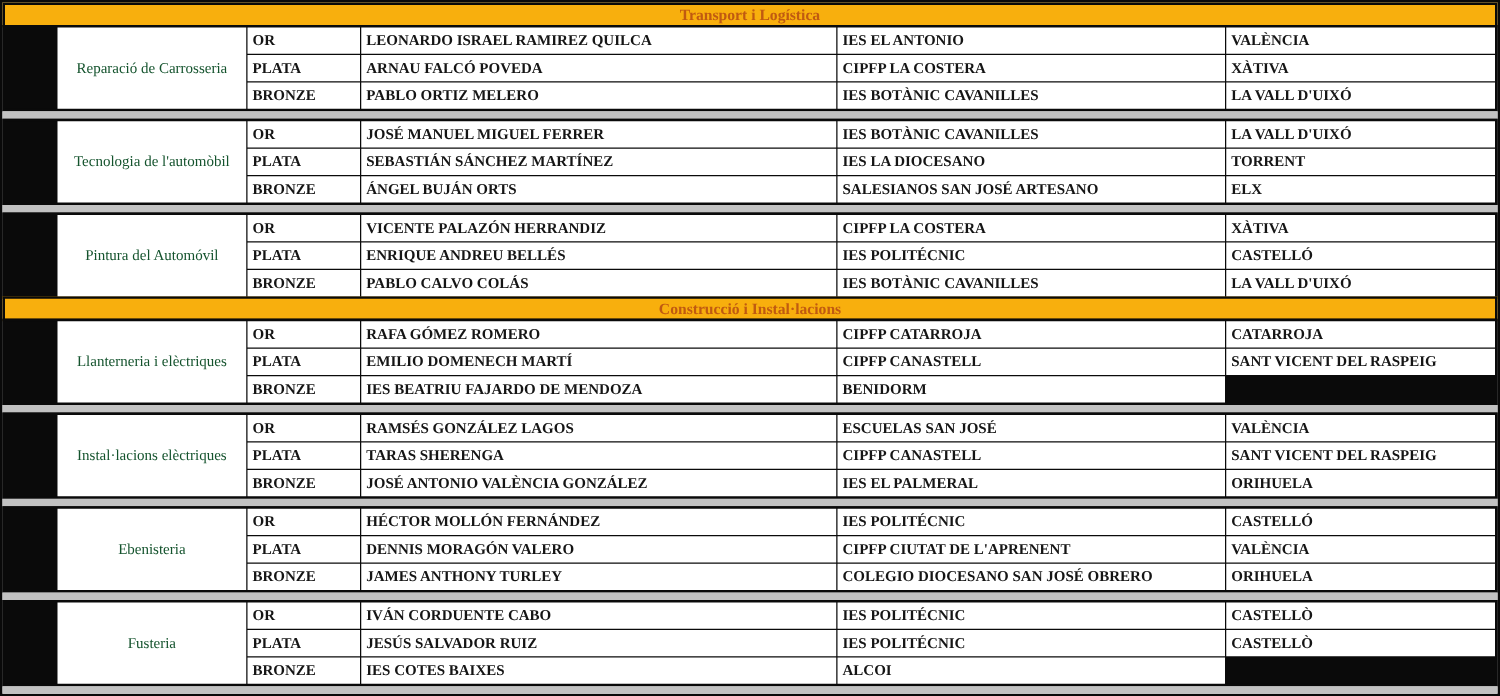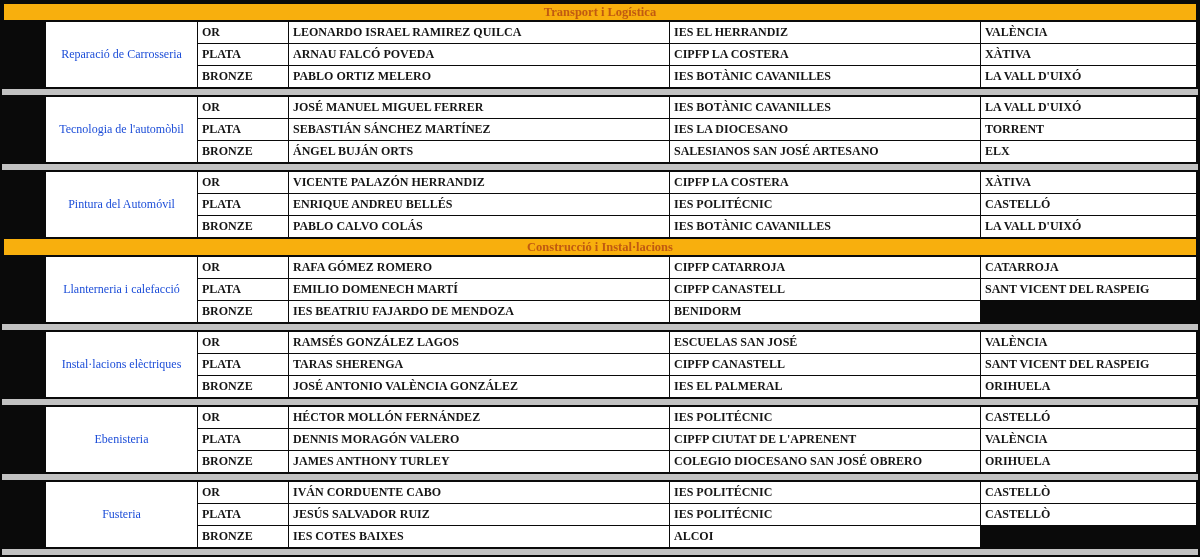--- a/index.html
+++ b/index.html
@@ -51,21 +51,21 @@
     line-height: 21px;
     white-space: nowrap;
     overflow: hidden;
   }
   .specialty {
     grid-row: 1 / span 3;
     grid-column: 1;
     display: flex;
     align-items: center;
     justify-content: center;
-    color: #1d4ed8;
+    color: #14532d;
     font-weight: normal;
     text-align: center;
     margin-left: 42px;
   }
   .medal, .name, .school, .city {
     font-weight: bold;
     color: #151515;
     padding-left: 4px;
   }
   .separator {
@@ -76,21 +76,21 @@
 </head>
 <body>
 
 <div class="page">
   <div class="tbl">
       <div class="sec-header">Transport i Logística</div>
       <div class="group">
         <div class="cell specialty">Reparació de Carrosseria</div>
         <div class="cell medal">OR</div>
         <div class="cell name">LEONARDO ISRAEL RAMIREZ QUILCA</div>
-        <div class="cell school">IES EL HERRANDIZ</div>
+        <div class="cell school">IES EL ANTONIO</div>
         <div class="cell city">VALÈNCIA</div>
         <div class="cell medal">PLATA</div>
         <div class="cell name">ARNAU FALCÓ POVEDA</div>
         <div class="cell school">CIPFP LA COSTERA</div>
         <div class="cell city">XÀTIVA</div>
         <div class="cell medal">BRONZE</div>
         <div class="cell name">PABLO ORTIZ MELERO</div>
         <div class="cell school">IES BOTÀNIC CAVANILLES</div>
         <div class="cell city">LA VALL D'UIXÓ</div>
       </div>
@@ -121,21 +121,21 @@
         <div class="cell name">ENRIQUE ANDREU BELLÉS</div>
         <div class="cell school">IES POLITÉCNIC</div>
         <div class="cell city">CASTELLÓ</div>
         <div class="cell medal">BRONZE</div>
         <div class="cell name">PABLO CALVO COLÁS</div>
         <div class="cell school">IES BOTÀNIC CAVANILLES</div>
         <div class="cell city">LA VALL D'UIXÓ</div>
       </div>
       <div class="sec-header">Construcció i Instal·lacions</div>
       <div class="group">
-        <div class="cell specialty">Llanterneria i calefacció</div>
+        <div class="cell specialty">Llanterneria i elèctriques</div>
         <div class="cell medal">OR</div>
         <div class="cell name">RAFA GÓMEZ ROMERO</div>
         <div class="cell school">CIPFP CATARROJA</div>
         <div class="cell city">CATARROJA</div>
         <div class="cell medal">PLATA</div>
         <div class="cell name">EMILIO DOMENECH MARTÍ</div>
         <div class="cell school">CIPFP CANASTELL</div>
         <div class="cell city">SANT VICENT DEL RASPEIG</div>
         <div class="cell medal">BRONZE</div>
         <div class="cell school">IES BEATRIU FAJARDO DE MENDOZA</div>

